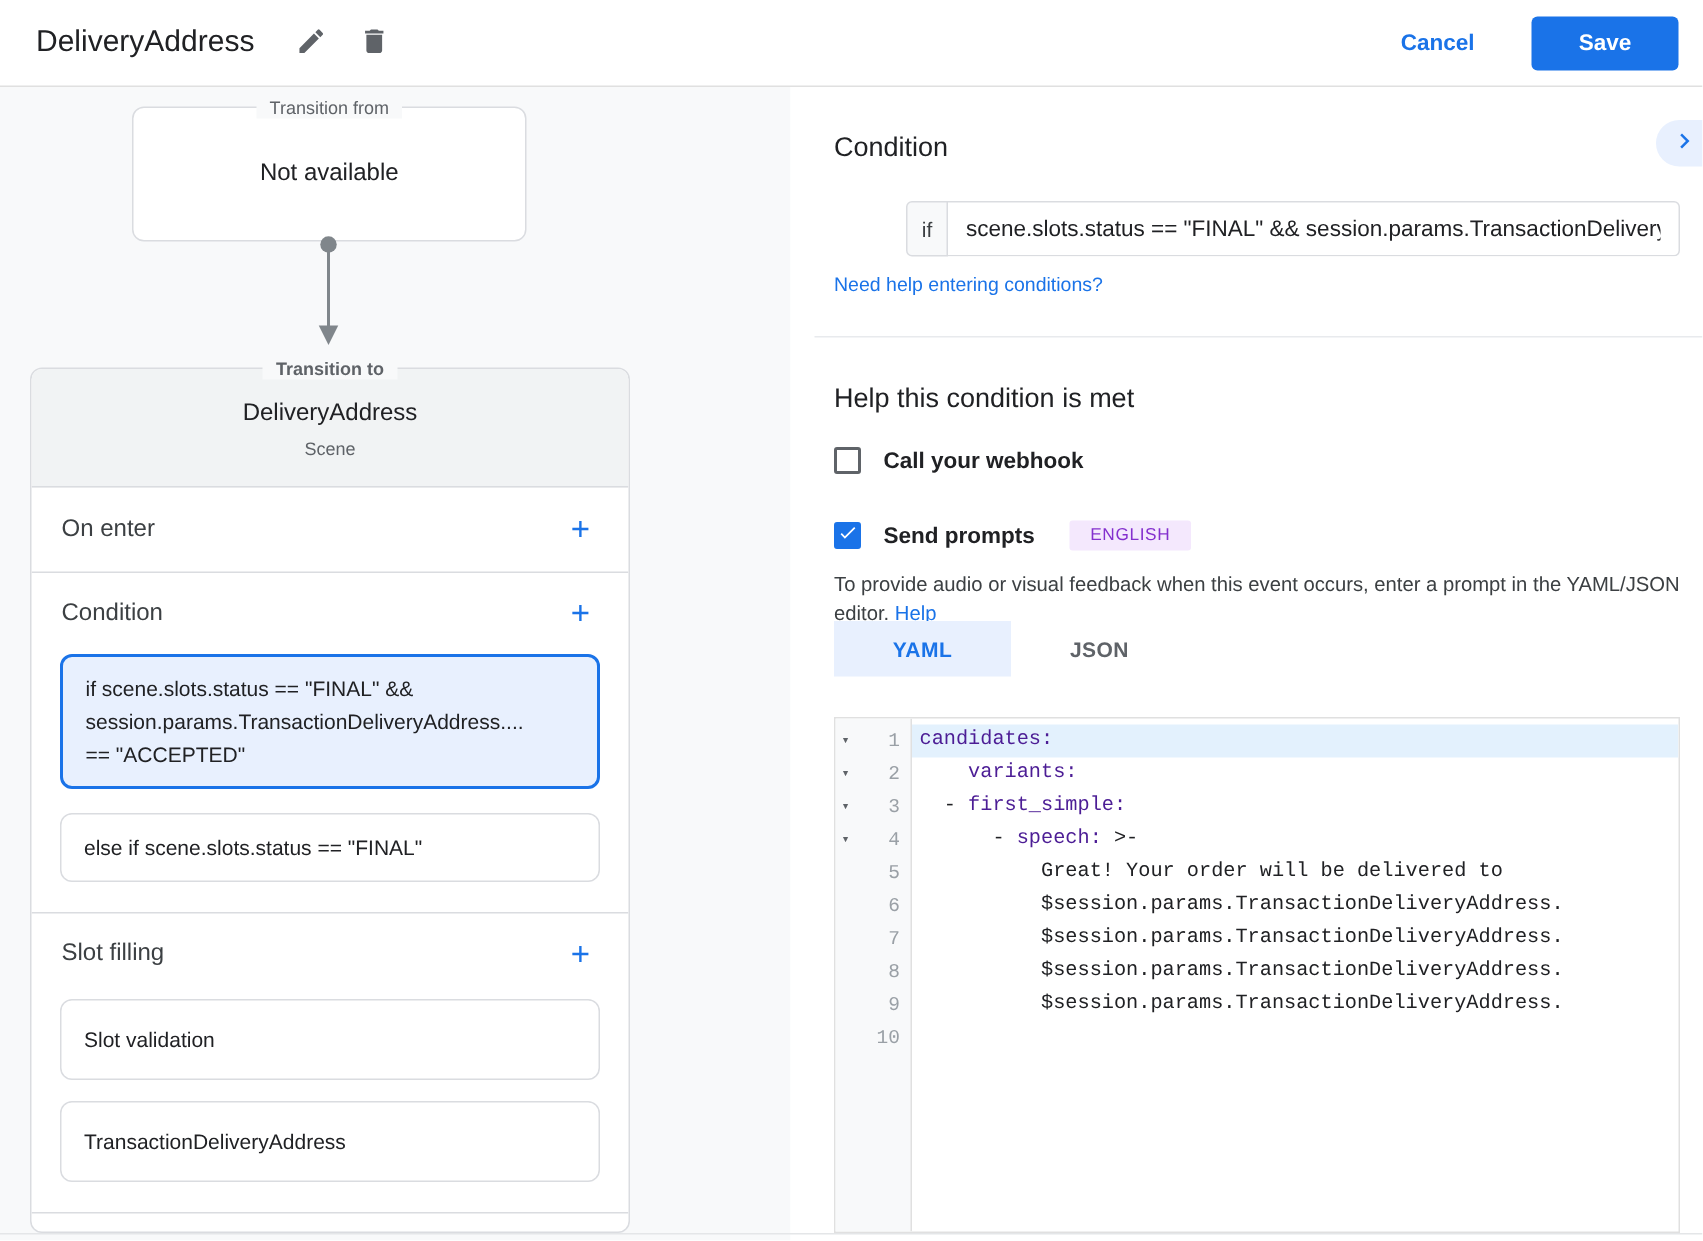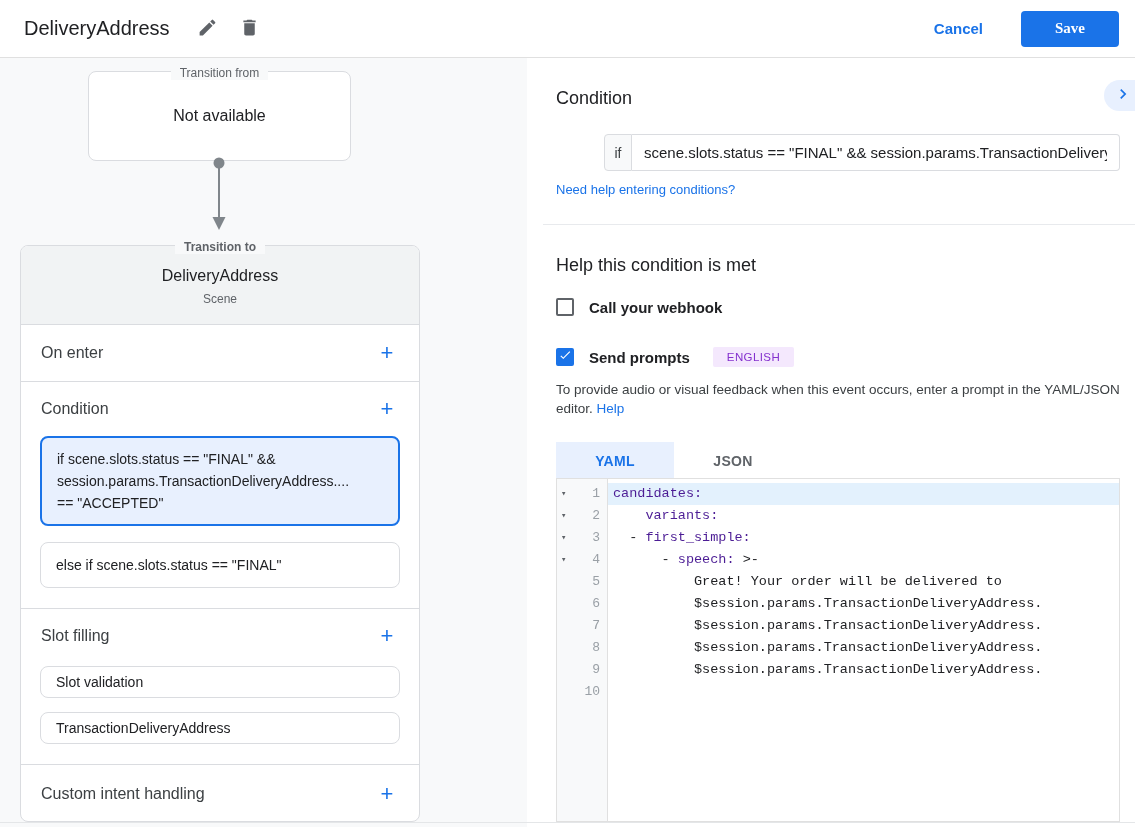--- a/index.html
+++ b/index.html
@@ -10,21 +10,21 @@
   .header { position:absolute; top:0; left:0; width:1135px; height:58px; background:#fff;
             border-bottom:1px solid #e0e0e0; display:flex; align-items:center; padding:0 16px 0 24px; z-index:5; }
   .header-title { font-size:20px; color:#202124; margin-right:26px; }
   .icon-btn { width:24px; height:24px; border:none; background:transparent; cursor:pointer;
               display:flex; align-items:center; justify-content:center; margin-right:18px; }
   .icon-btn svg { fill:#5f6368; }
   .header-spacer { flex:1; }
   .cancel-btn { color:#1a73e8; font-size:15px; font-weight:700; background:transparent; border:none;
                 margin-right:38px; cursor:pointer; font-family:inherit; }
   .save-btn { background:#1a73e8; color:#fff; font-size:15px; font-weight:700; border:none; border-radius:4px;
-              width:98px; height:36px; cursor:pointer; font-family:Liberation Serif, serif; }
+              width:98px; height:36px; cursor:pointer; font-family:Liberation Sans, sans-serif; }
 
   
   .main { position:absolute; top:58px; left:0; width:1135px; height:769px; display:flex; }
   .left-panel { width:527px; height:769px; background:#f8f9fa; position:relative; }
   .right-panel { width:608px; height:769px; background:#fff; position:relative; }
 
   
   .from-box { position:absolute; left:88px; top:13px; width:263px; height:90px; background:#fff;
               border:1px solid #dadce0; border-radius:8px; }
   .box-legend { position:absolute; top:5px; left:88px; width:263px; text-align:center; z-index:2; }
@@ -47,21 +47,21 @@
   .row-label { font-size:16px; color:#3c4043; }
   .plus-btn { border:none; background:transparent; color:#1a73e8; font-size:22px; line-height:22px; cursor:pointer;
               width:24px; height:24px; font-family:inherit; }
   .scene-section { border-bottom:1px solid #dadce0; padding-bottom:20px; }
   .section-head { display:flex; align-items:center; justify-content:space-between; padding:0 20px; height:54px; }
   .cond-card-selected { margin:0 19px; background:#e8f0fe; border:2px solid #1a73e8; border-radius:8px;
                         padding:10px 15px; font-size:14px; line-height:22px; color:#202124; white-space:pre-line; cursor:pointer; }
   .cond-card-else { margin:16px 19px 0; background:#fff; border:1px solid #dadce0; border-radius:8px;
                     padding:11px 15px; font-size:14px; line-height:22px; color:#202124; cursor:pointer; }
   .slot-card { margin:3px 19px 0; background:#fff; border:1px solid #dadce0; border-radius:8px;
-               padding:4px 15px; font-size:14px; line-height:22px; color:#202124; cursor:pointer; }
+               padding:15px 15px; font-size:14px; line-height:22px; color:#202124; cursor:pointer; }
   .slot-card + .slot-card { margin-top:14px; }
 
   
   .r-heading { position:absolute; left:29px; font-size:18px; color:#202124; }
   .chevron-pill { position:absolute; right:0; top:22px; width:31px; height:31px; background:#e8f0fe;
                   border:none; border-radius:16px 0 0 16px; cursor:pointer; display:flex; align-items:center;
                   justify-content:center; padding-left:6px; }
   .chevron-pill svg { fill:#1a73e8; }
   .if-row { position:absolute; left:29px; top:76px; width:564px; height:37px; display:flex;padding-left:48px; }
   .if-prefix { width:28px; background:#f8f9fa; border:1px solid #dadce0; border-radius:4px 0 0 4px;
@@ -73,21 +73,21 @@
   .check-row { position:absolute; left:29px; display:flex; align-items:center; }
   .checkbox { width:18px; height:18px; border:2px solid #5f6368; border-radius:2px; background:#fff; cursor:pointer;
               flex:0 0 auto; }
   .checkbox.checked { border-color:#1a73e8; background:#1a73e8; display:flex; align-items:center; justify-content:center; }
   .check-label { margin-left:15px; font-size:15px; font-weight:700; color:#202124; }
   .lang-badge { margin-left:23px; background:#f4e8fd; color:#8430ce; font-size:11.5px; font-weight:400;
                 letter-spacing:.4px; padding:4px 14px; border-radius:2px; }
   .desc { position:absolute; left:29px; top:322px; width:575px; font-size:13.5px; line-height:19px; color:#3c4043; }
   .desc .line1 { display:block; }
   .desc a { color:#1a73e8; text-decoration:none; cursor:pointer; }
-  .tabs { position:absolute; left:29px; top:384px; display:flex; }
+  .tabs { position:absolute; left:29px; top:356px; display:flex; }
   .tab { width:118px; height:37px; display:flex; align-items:center; justify-content:center; font-size:14px;
          font-weight:700; letter-spacing:.3px; cursor:pointer; border:none; background:transparent; font-family:inherit; }
   .tab.active { background:#e8f0fe; color:#1a73e8; }
   .tab.inactive { color:#5f6368; }
 
   
   .editor { position:absolute; left:29px; top:420px; width:564px; height:344px; border:1px solid #e0e0e0;
             background:#fff; display:flex; font-family:"Liberation Mono","DejaVu Sans Mono",monospace;
             font-size:13.5px; line-height:22px; overflow:hidden; }
   .gutter { width:51px; background:#f8f9fa; border-right:1px solid #e0e0e0; padding-top:4px; flex:0 0 auto; }

